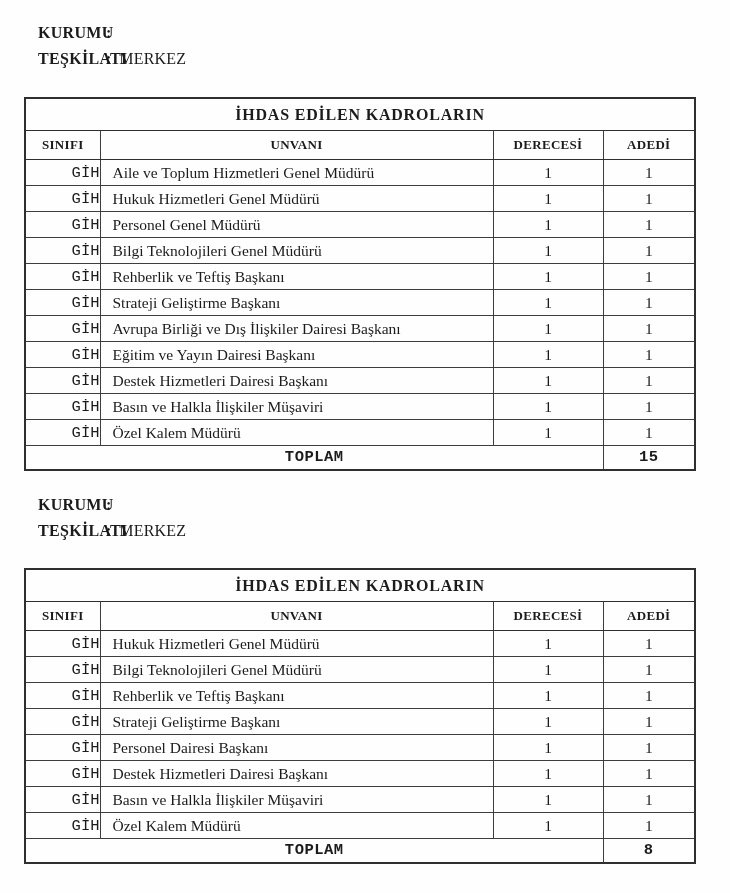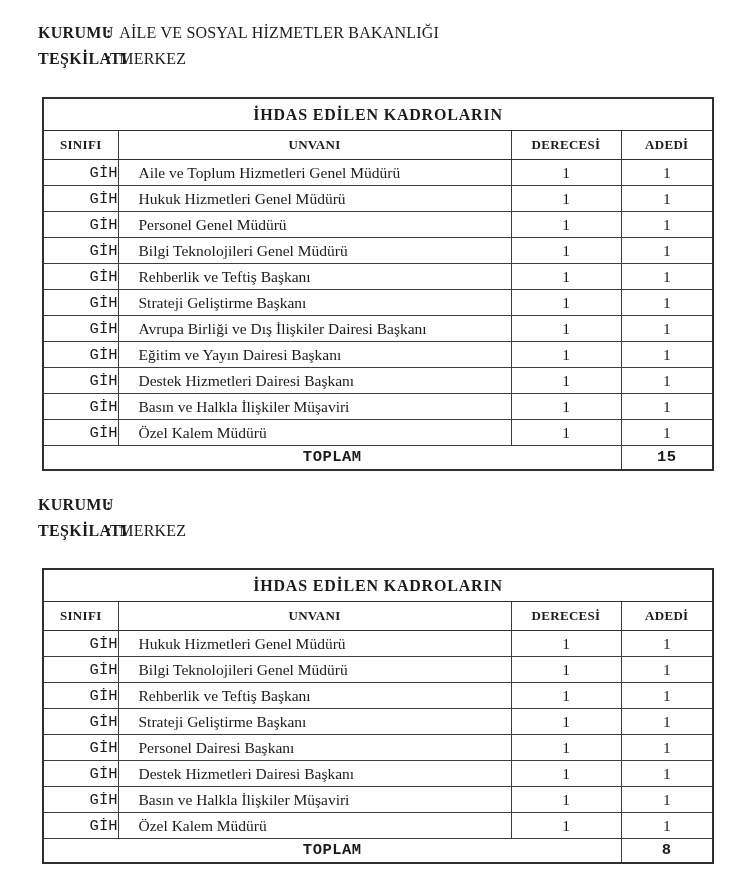--- a/index.html
+++ b/index.html
@@ -13,21 +13,21 @@
     overflow: hidden;
   }
   .heading { position: absolute; left: 38px; }
   .hline { display: flex; align-items: baseline; font-size: 16px; line-height: 26px; }
   .hlabel { font-weight: bold; width: 68px; letter-spacing: 0.3px; }
   .hcolon { font-weight: bold; margin-right: 8px; }
   .hvalue { font-weight: normal; letter-spacing: 0.2px; white-space: nowrap; }
 
   table.ktable {
     position: absolute;
-    left: 42px;
+    left: 24px;
     width: 670px;
     border-collapse: collapse;
     table-layout: fixed;
     font-size: 15.5px;
     color: #1b1b1b;
     border: 2px solid #2f2f2f;
   }
   table.ktable th, table.ktable td {
     border: 1px solid #3d3d3d;
     padding: 0;
@@ -45,42 +45,41 @@
   tr.head-row th {
     height: 28px;
     font-weight: bold;
     font-size: 13px;
     letter-spacing: 0.3px;
     border-bottom: 1.5px solid #2f2f2f;
     margin-top: 25px;
   }
   tr.data-row { height: 26px; }
   tr.data-row td.c-sinifi { text-align: right; font-family: Liberation Mono, monospace; }
-  tr.data-row td.c-unvani { text-align: left; padding-left: 20px; margin-top: 41px; }
+  tr.data-row td.c-unvani { text-align: left; padding-left: 12px; margin-top: 41px; }
   tr.data-row td.c-der, tr.data-row td.c-adet { text-align: center; }
   tr.total-row { height: 24px; }
   tr.total-row td {
     font-weight: bold;
     text-align: center;
     font-size: 15.5px;
     border-top: 1.5px solid #2f2f2f;
     letter-spacing: 0.5px;
     font-family: Liberation Mono, monospace;
   }
 </style>
 </head>
 <body>
 
 <div class="page">
 
   <div class="heading" style="top:20px">
     <div class="hline">
       <span class="hlabel">KURUMU</span>
       <span class="hcolon">:</span>
-      <span class="hvalue">AİLE VE SOSYAL HİZMETLER BAKANLIĞI</span>
     </div>
     <div class="hline">
       <span class="hlabel">TEŞKİLATI</span>
       <span class="hcolon">:</span>
       <span class="hvalue">MERKEZ</span>
     </div>
   </div>
 
   <table class="ktable" style="top:97px">
     <colgroup>

